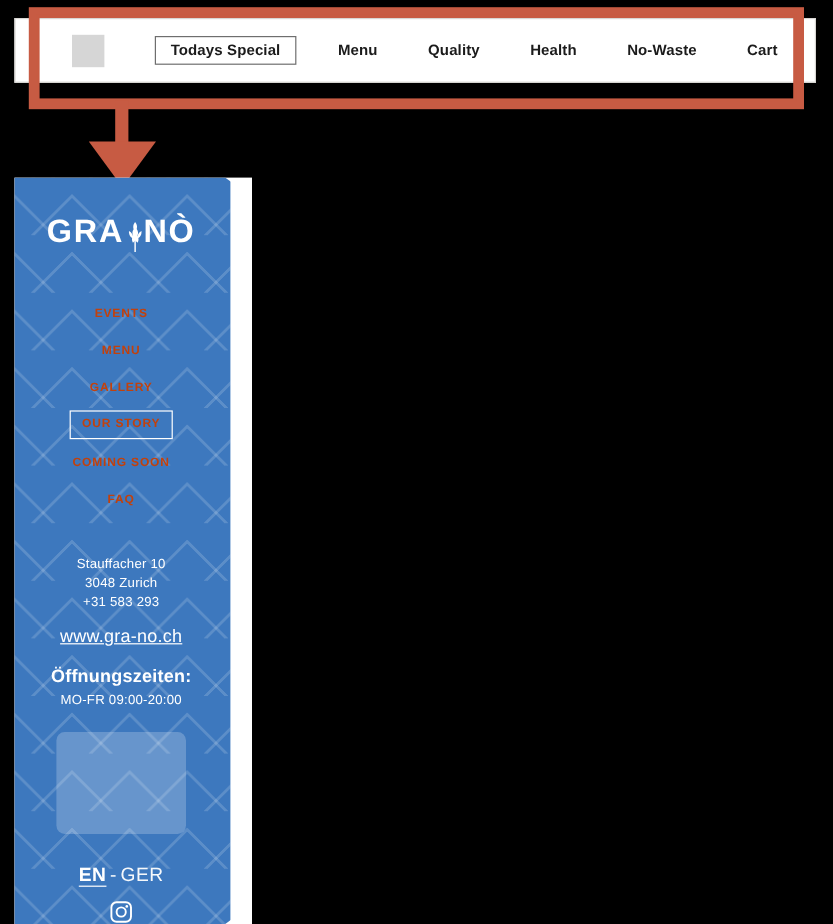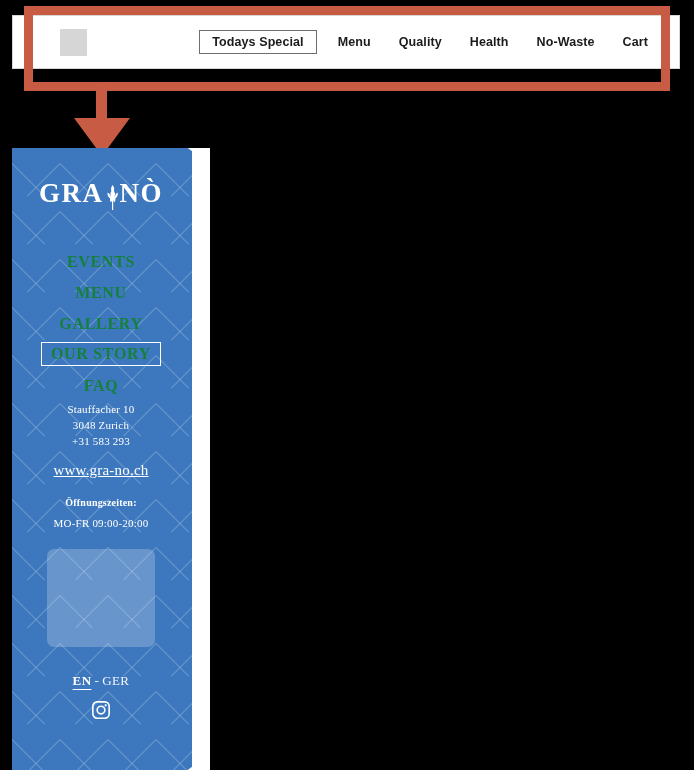--- a/index.html
+++ b/index.html
@@ -39,21 +39,21 @@
     background: #d6d6d6;
     margin-left: 47px;
     flex: 0 0 auto;
   }
 
   #topnav {
     margin-left: auto;
     margin-right: 18px;
     display: flex;
     align-items: center;
-    gap: 2px;
+    gap: 16px;
   }
 
   .topnav-item {
     font-size: 12.5px;
     font-weight: bold;
     color: #1b1b1b;
     letter-spacing: 0.1px;
     padding: 0 13px;
     line-height: 22px;
     white-space: nowrap;
@@ -105,21 +105,20 @@
 
   
   #sidebar-card {
     position: absolute;
     left: 12px;
     top: 148px;
     width: 198px;
     height: 622px;
     background: #ffffff;
     overflow: hidden;
-    font-family: Liberation Serif, serif;
   }
 
   #sidebar-blue {
     position: absolute;
     left: 0;
     top: 0;
     width: 180px;
     height: 100%;
     background-color: #3d78be;
     background-image:
@@ -173,58 +172,59 @@
   
   #sidebar-nav {
     margin-top: 36px;
     display: flex;
     flex-direction: column;
     align-items: center;
     gap: 0px;
     width: 100%;
   }
   .side-item {
-    font-size: 16px;
+    font-size: 10px;
     font-weight: bold;
     letter-spacing: 0.7px;
-    color: #15803d;
+    color: #c2410c;
     height: 31px;
     line-height: 31px;
     cursor: pointer;
     white-space: nowrap;
   }
   .side-item.boxed {
     border: 1.5px solid #ffffff;
     padding: 0 9px;
     height: 24px;
     line-height: 22px;
     margin: 3px 0 4px 0;
   }
 
   
   #contact {
+    margin-top: 30px;
     text-align: center;
     font-size: 11px;
     line-height: 16px;
     color: #ffffff;
     letter-spacing: 0.2px;
   }
   #contact .addr-line { display: block; }
   #site-link {
     display: inline-block;
     margin-top: 13px;
     font-size: 15px;
     color: #ffffff;
     text-decoration: underline;
     cursor: pointer;
     letter-spacing: 0.2px;
   }
   #hours-title {
     margin-top: 16px;
-    font-size: 10px;
+    font-size: 15px;
     font-weight: bold;
     letter-spacing: 0.2px;
   }
   #hours-value {
     margin-top: 4px;
     font-size: 11px;
     letter-spacing: 0.2px;
     text-align: center;
   }
 
@@ -233,21 +233,21 @@
     margin-top: 18px;
     width: 108px;
     height: 98px;
     border-radius: 7px;
     background: rgba(255,255,255,0.22);
   }
 
   
   #lang-row {
     margin-top: 26px;
-    font-size: 13px;
+    font-size: 16px;
     letter-spacing: 0.4px;
     display: flex;
     align-items: baseline;
     gap: 3px;
   }
   #lang-en {
     font-weight: bold;
     text-decoration: underline;
     text-underline-offset: 4px;
     cursor: pointer;
@@ -301,20 +301,21 @@
           </g>
         </svg>
         <span id="logo-text-b">NÒ</span>
       </div>
 
       <nav id="sidebar-nav">
         <div class="side-item">EVENTS</div>
         <div class="side-item">MENU</div>
         <div class="side-item">GALLERY</div>
         <div class="side-item boxed">OUR STORY</div>
+        <div class="side-item">COMING SOON</div>
         <div class="side-item">FAQ</div>
       </nav>
 
       <div id="contact">
         <span class="addr-line">Stauffacher 10</span>
         <span class="addr-line">3048 Zurich</span>
         <span class="addr-line">+31 583 293</span>
         <span id="site-link">www.gra-no.ch</span>
         <div id="hours-title">Öffnungszeiten:</div>
         <div id="hours-value">MO-FR 09:00-20:00</div>

